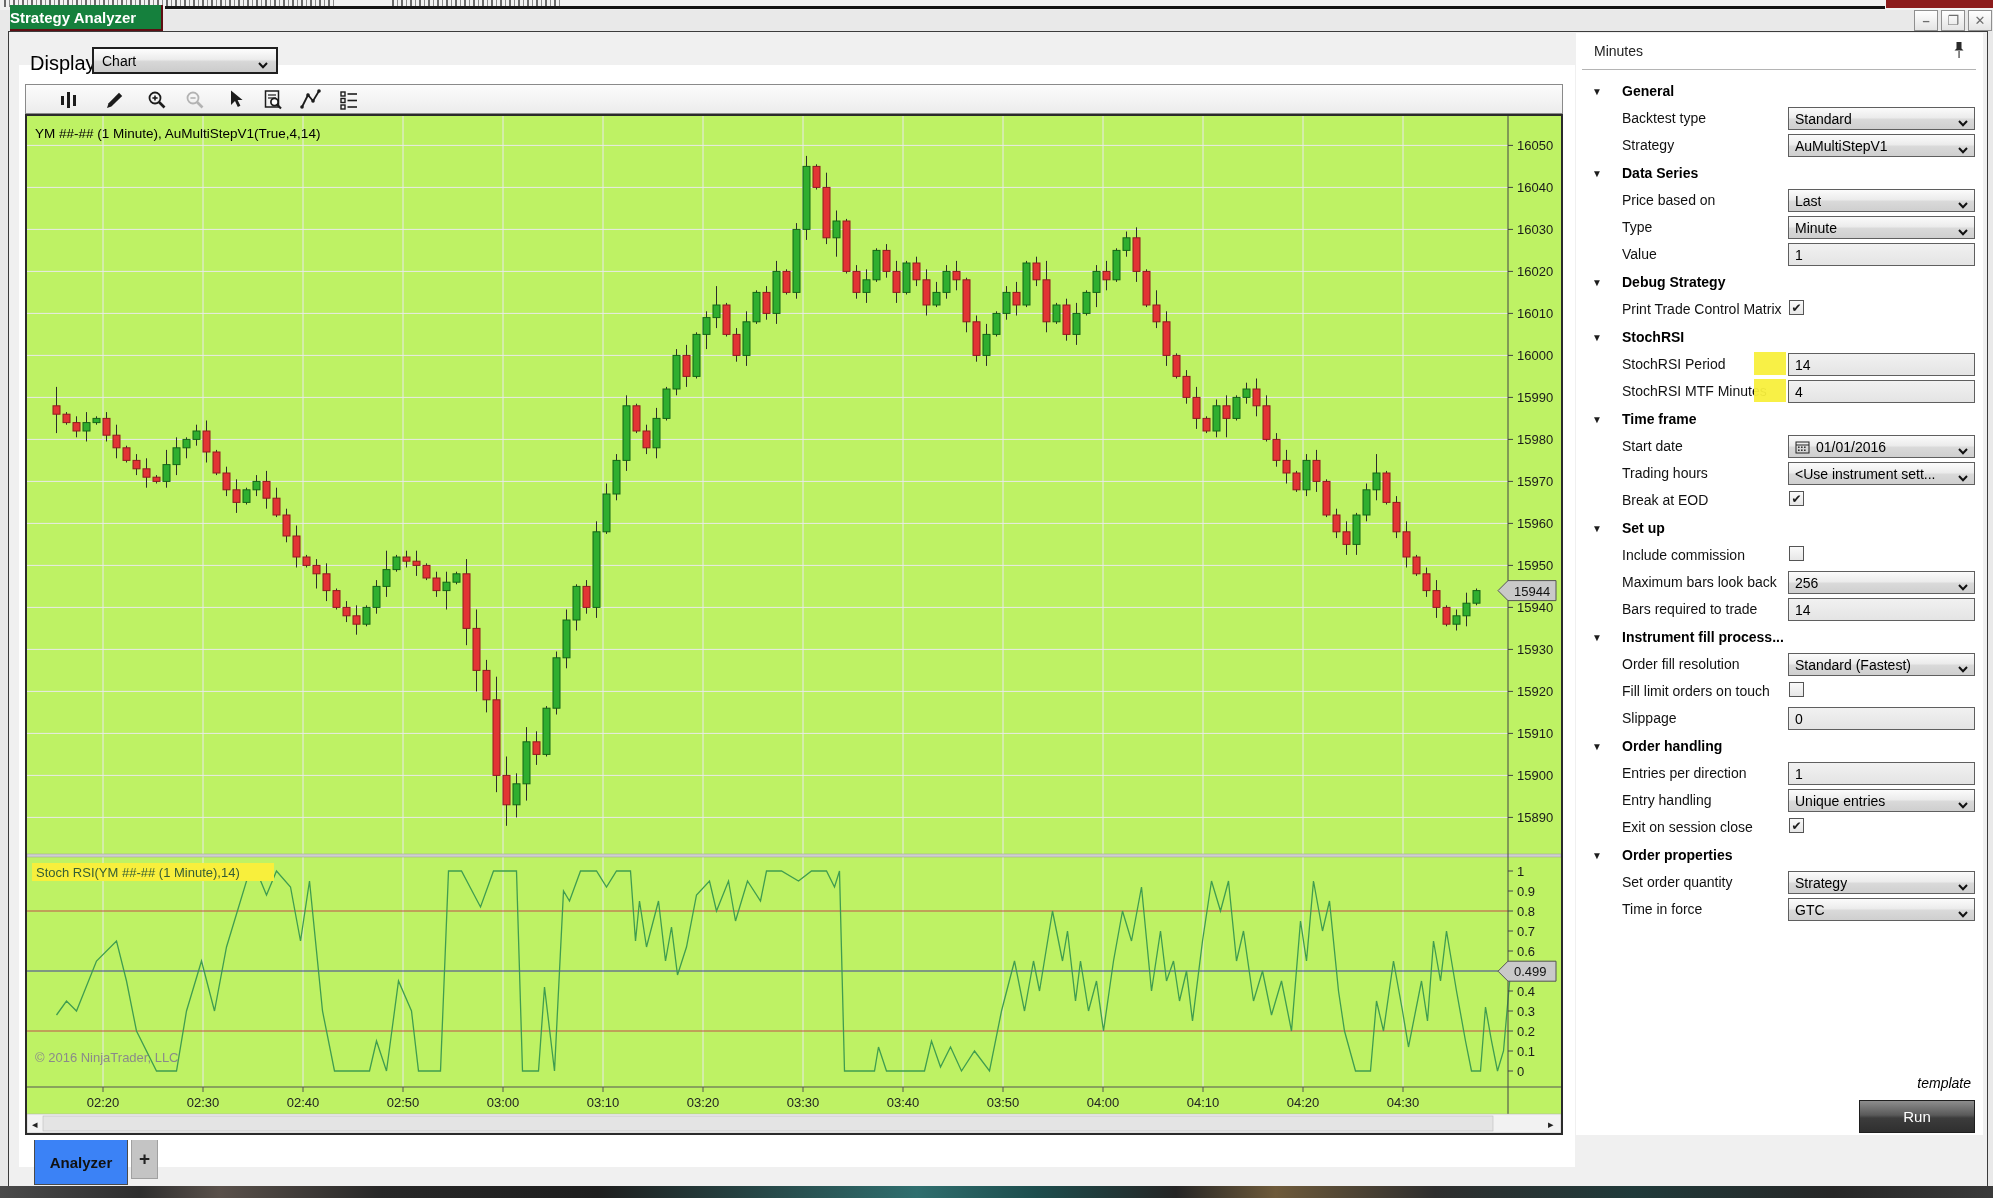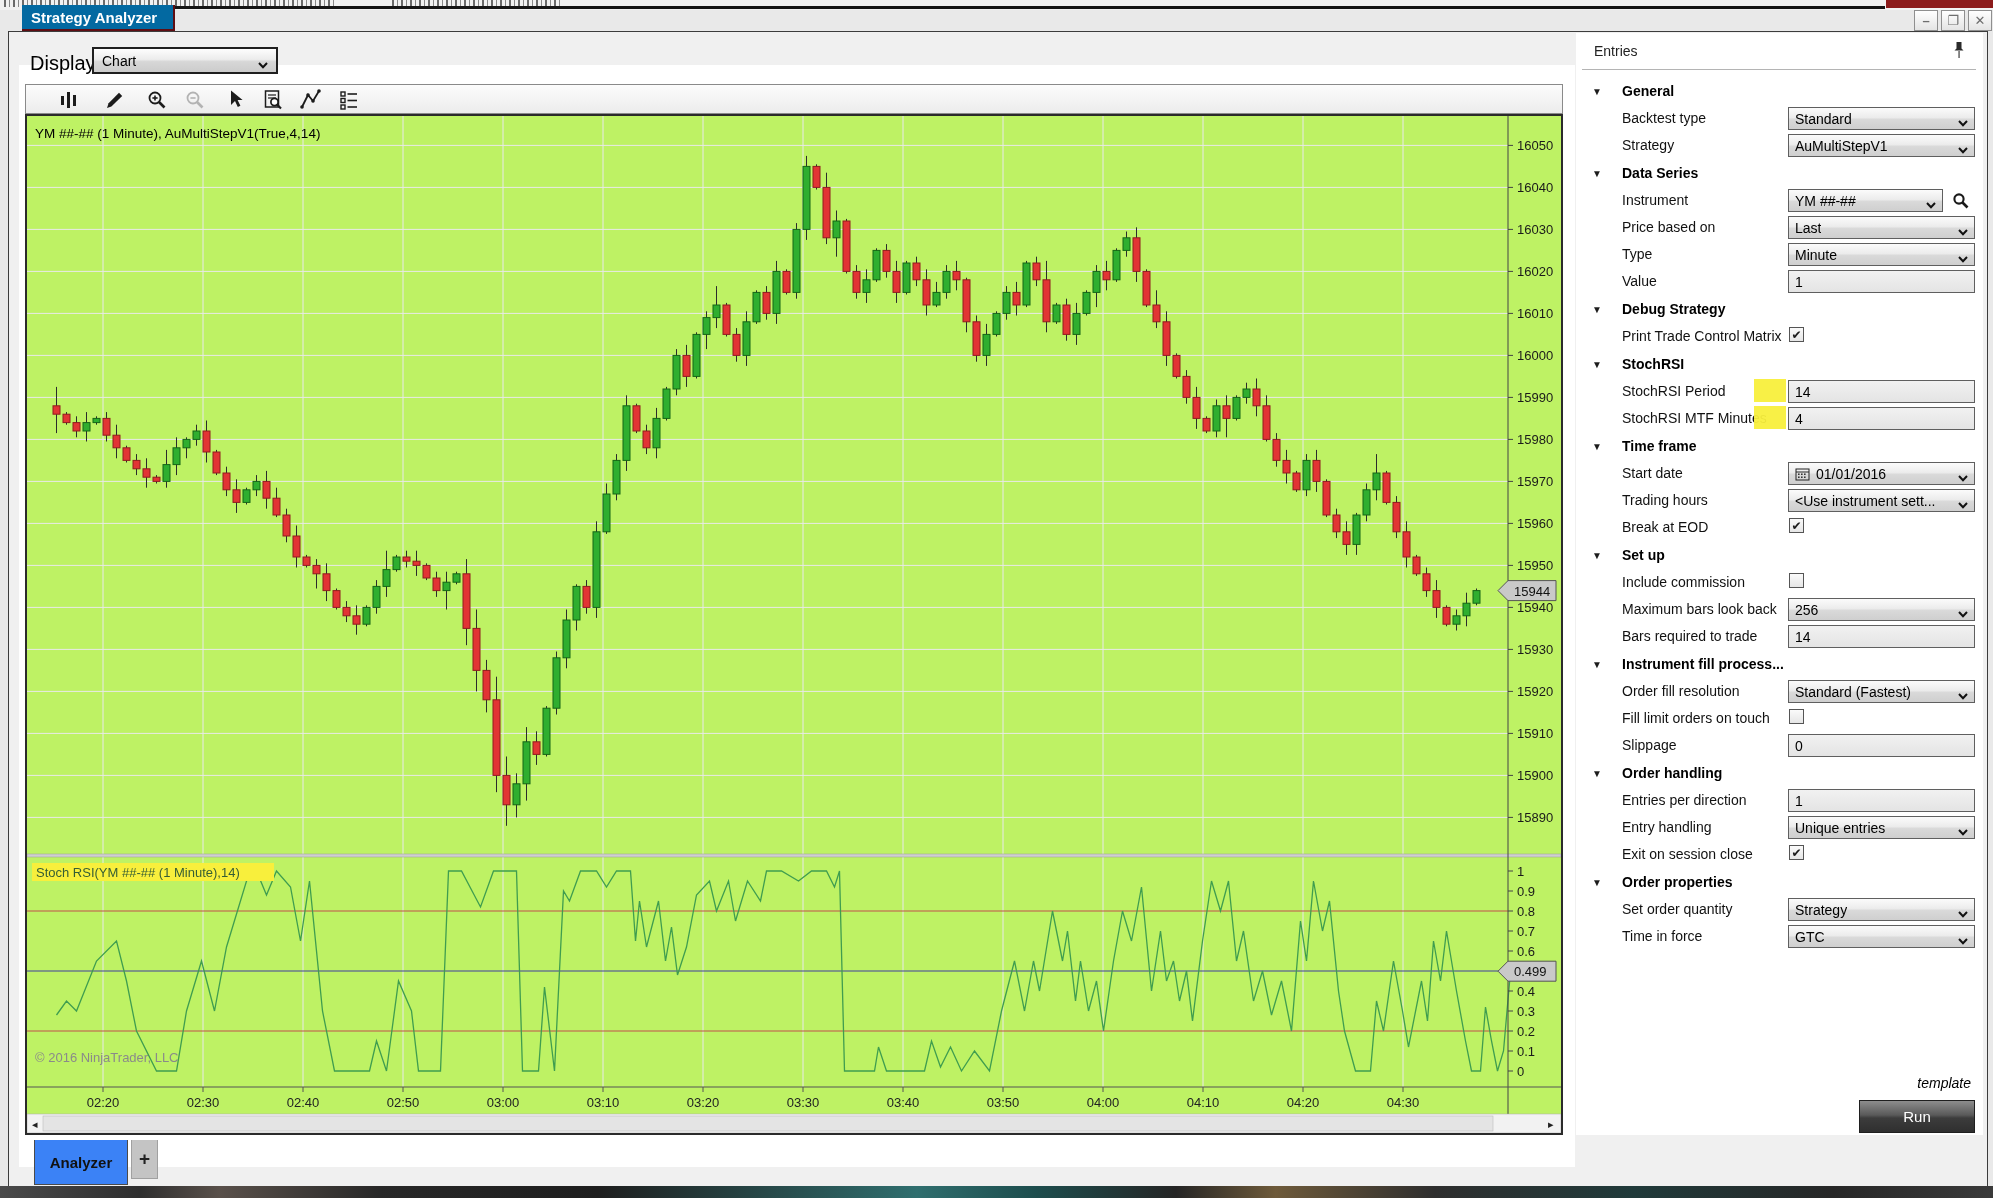--- a/index.html
+++ b/index.html
@@ -4,22 +4,22 @@
 <style>
   html,body{margin:0;padding:0;background:#dcdcdc;}
   .screen{position:relative;width:1993px;height:1198px;overflow:hidden;
     font-family:"Liberation Sans","DejaVu Sans",sans-serif;background:#e9e9e9;}
   
   .top-strip{position:absolute;left:0;top:0;width:1993px;height:10px;background:#f2f2f2;}
   .smudge{position:absolute;top:0;height:7px;background:repeating-linear-gradient(90deg,#6b6b6b 0 2px,transparent 2px 5px,#8a8a8a 5px 6px,transparent 6px 9px);}
   .top-line{position:absolute;left:165px;top:6px;width:1720px;height:3px;background:#151515;}
   .top-red-corner{position:absolute;left:1886px;top:0;width:107px;height:8px;background:#8c1b1b;}
   
-  .title-tab{position:absolute;left:22px;top:5px;width:153px;height:26px;background:#0369a1;
-    color:#fff;font-size:15px;font-weight:bold;line-height:26px;padding-left:9px;box-sizing:border-box;
+  .title-tab{position:absolute;left:10px;top:5px;width:153px;height:26px;background:#15803d;
+    color:#fff;font-size:15px;font-weight:bold;line-height:26px;box-sizing:border-box;
     border-right:2px solid #5f0e13;border-bottom:2px solid #5f0e13;}
   
   .win-controls{position:absolute;left:1914px;top:10px;display:flex;gap:3px;}
   .win-btn{width:24px;height:21px;border:1px solid #8f8f8f;background:linear-gradient(#ffffff,#e4e4e4);
     color:#6e6e6e;font-size:13px;font-weight:bold;display:flex;align-items:center;justify-content:center;box-sizing:border-box;}
   
   .app-window{position:absolute;left:8px;top:31px;width:1980px;height:1157px;background:#f0f0f0;border:1px solid #3c3c3c;box-sizing:border-box;}
   .left-content{position:absolute;left:10px;top:33px;width:1556px;height:1102px;background:#ffffff;}
   .display-label{position:absolute;left:30px;top:52px;font-size:20px;color:#000;}
   .display-dropdown{position:absolute;left:92px;top:47px;width:186px;height:27px;border:2px solid #1f1f1f;box-sizing:border-box;
@@ -598,21 +598,21 @@
         </g>
         <g>
           <path d="M1471 855.2 L1481 845.2 h48 v20 h-48 z" fill="#c9c9c9" stroke="#555" stroke-width="1"></path>
           <text x="1487" y="860.2" font-size="13" fill="#111">0.499</text>
         </g>
       </svg>
   </div>
 
   <div class="settings-panel">
     <div class="settings-header">
-      <span class="settings-title">Entries</span>
+      <span class="settings-title">Minutes</span>
       <span class="pin">
         <svg width="12" height="18" viewBox="0 0 12 18">
             <path d="M3.5 1h5v6.5l2 2h-9l2-2z" fill="#2b2b2b"></path>
             <rect x="5.5" y="10" width="1.1" height="7" fill="#2b2b2b"></rect>
           </svg>
       </span>
     </div>
     <div class="settings-divider"></div>
     <div class="settings-body" id="settings-body">
         <div class="sec-header">
@@ -635,35 +635,20 @@
             <span class="chev"><svg width="10" height="8" viewBox="0 0 10 8">
                 <path d="M1 1l4 4.2L9 1" stroke="#111" stroke-width="2" fill="none"></path>
               </svg></span>
           </div>
         </div>
         <div class="sec-header">
           <span class="sec-tri">▼</span>
           <span class="sec-label">Data Series</span>
         </div>
         <div class="set-row">
-          <span class="row-label">Instrument</span>
-          <div class="ctl narrow">
-            <span class="val">YM ##-##</span>
-            <span class="chev"><svg width="10" height="8" viewBox="0 0 10 8">
-                <path d="M1 1l4 4.2L9 1" stroke="#111" stroke-width="2" fill="none"></path>
-              </svg></span>
-          </div>
-          <span class="search-btn">
-            <svg width="18" height="18" viewBox="0 0 18 18">
-              <circle cx="7" cy="7" r="4.6" stroke="#1a1a1a" stroke-width="2.1" fill="none"></circle>
-              <line x1="10.5" y1="10.5" x2="15.5" y2="15.5" stroke="#1a1a1a" stroke-width="2.6"></line>
-            </svg>
-          </span>
-        </div>
-        <div class="set-row">
           <span class="row-label">Price based on</span>
           <div class="ctl">
             <span class="val">Last</span>
             <span class="chev"><svg width="10" height="8" viewBox="0 0 10 8">
                 <path d="M1 1l4 4.2L9 1" stroke="#111" stroke-width="2" fill="none"></path>
               </svg></span>
           </div>
         </div>
         <div class="set-row">
           <span class="row-label">Type</span>

